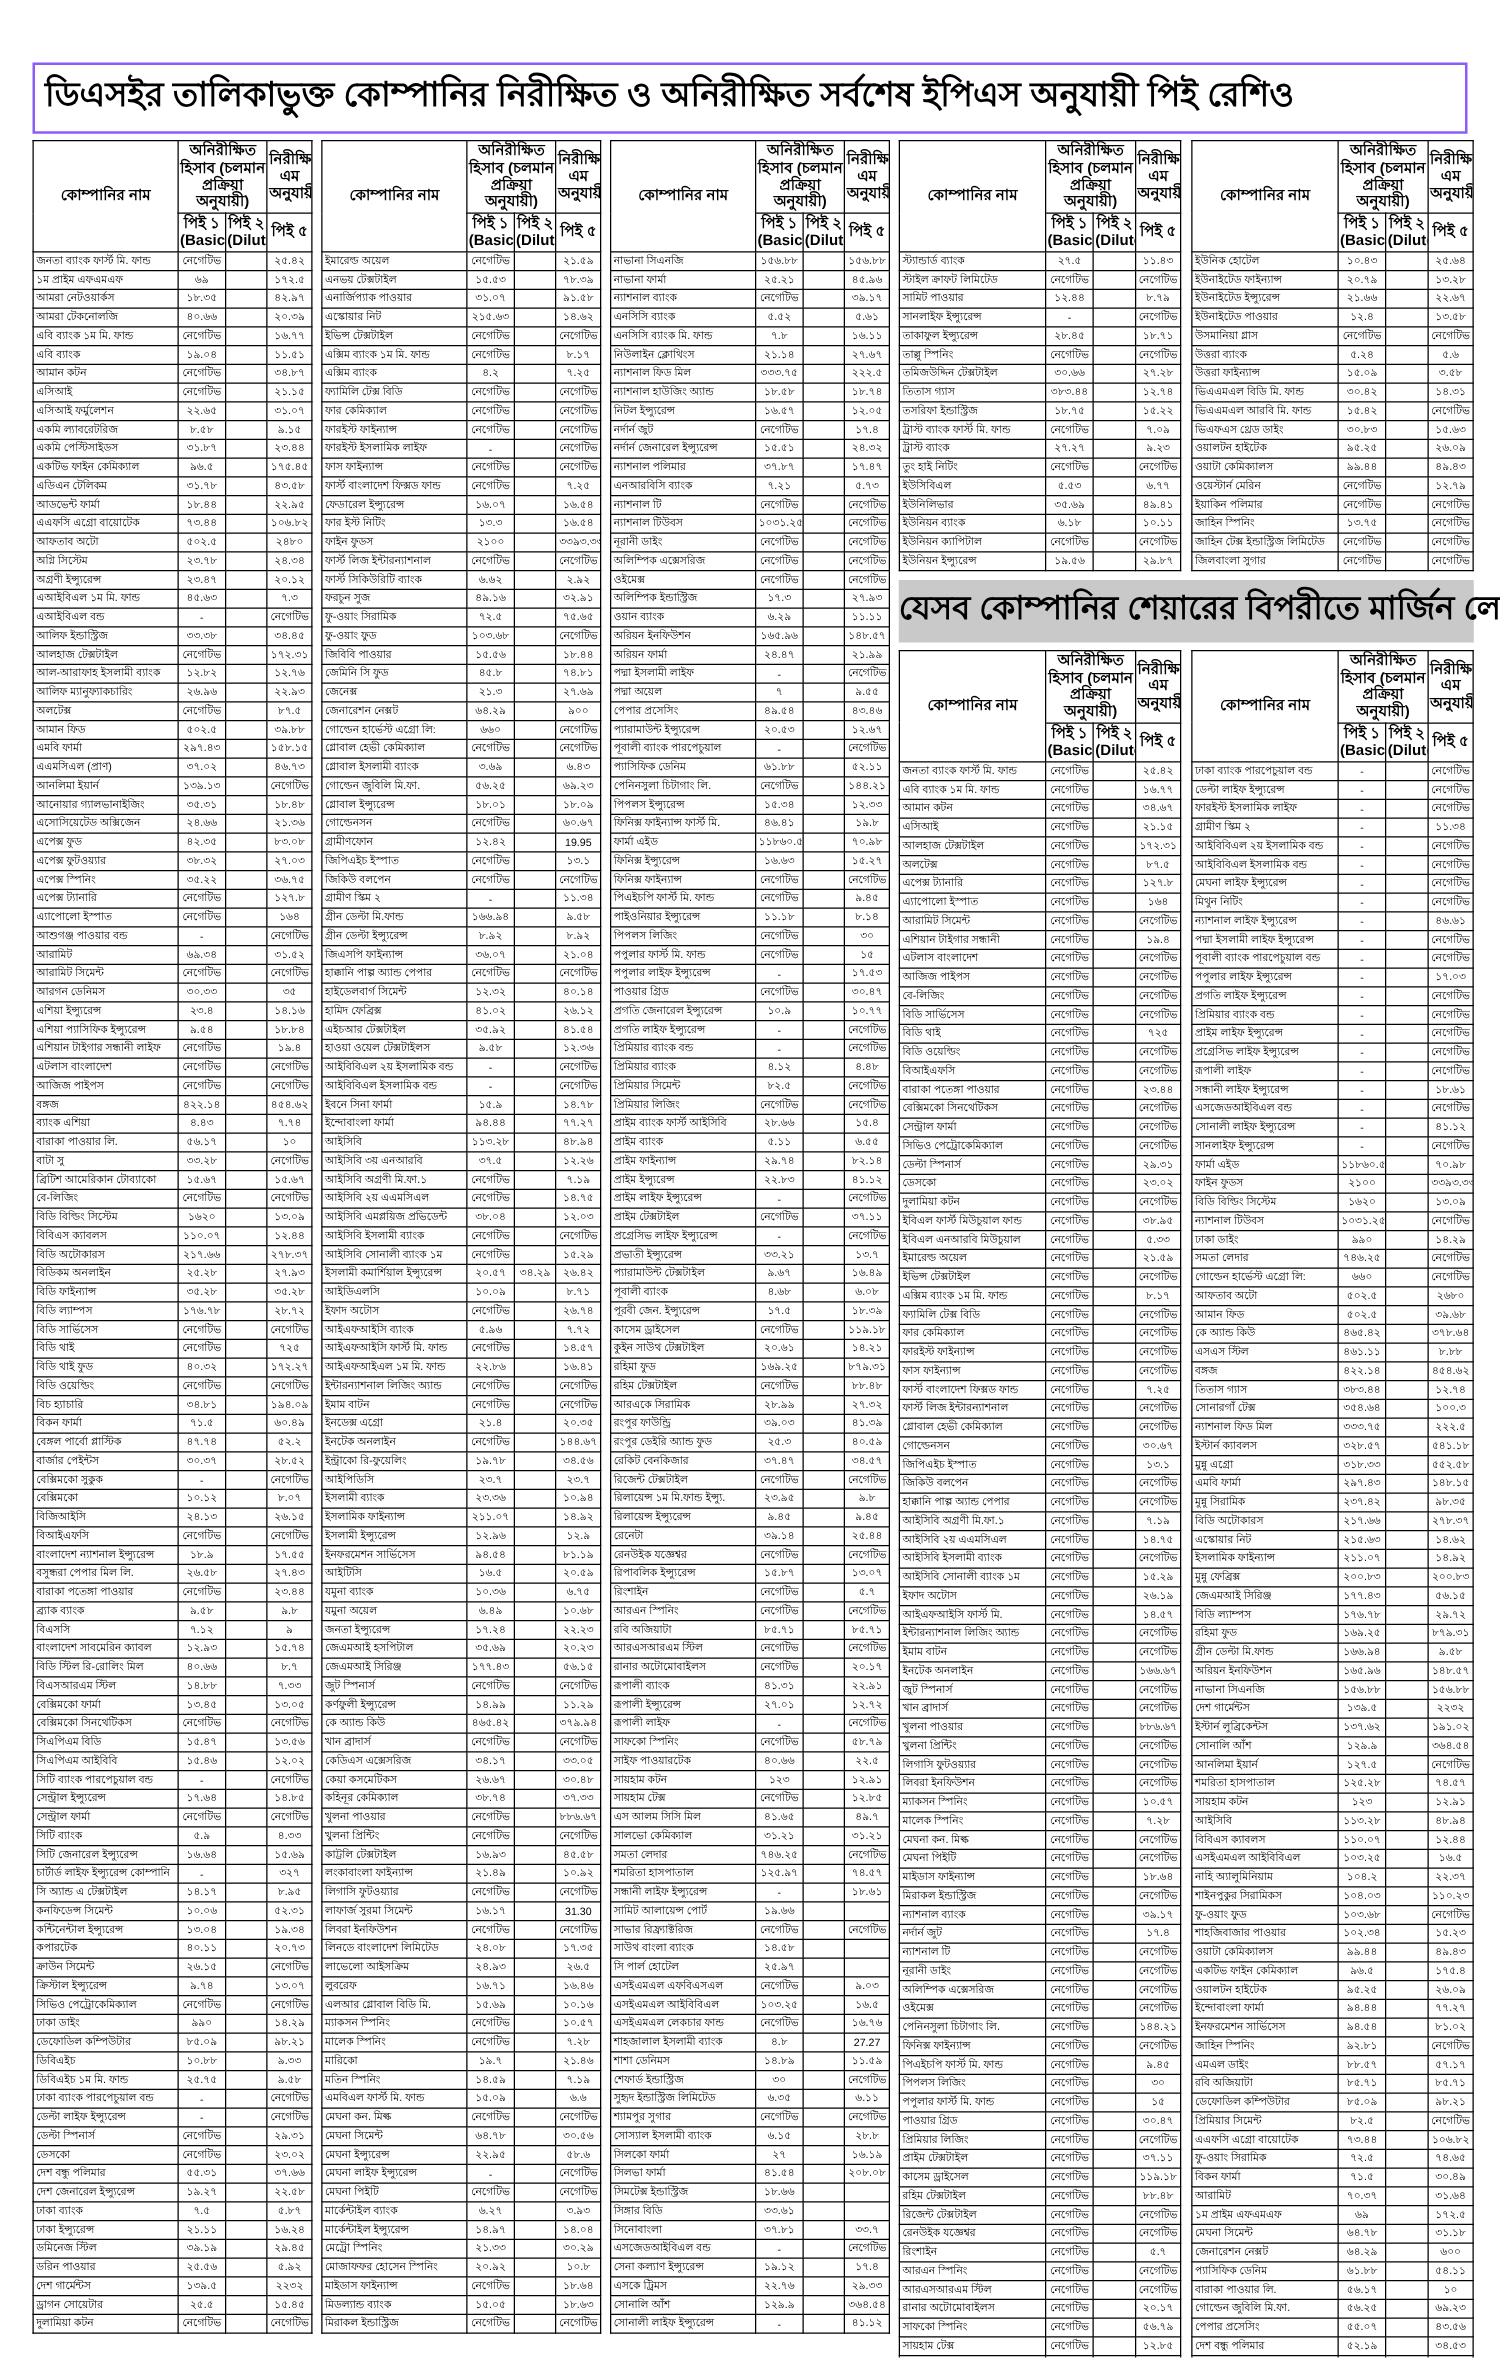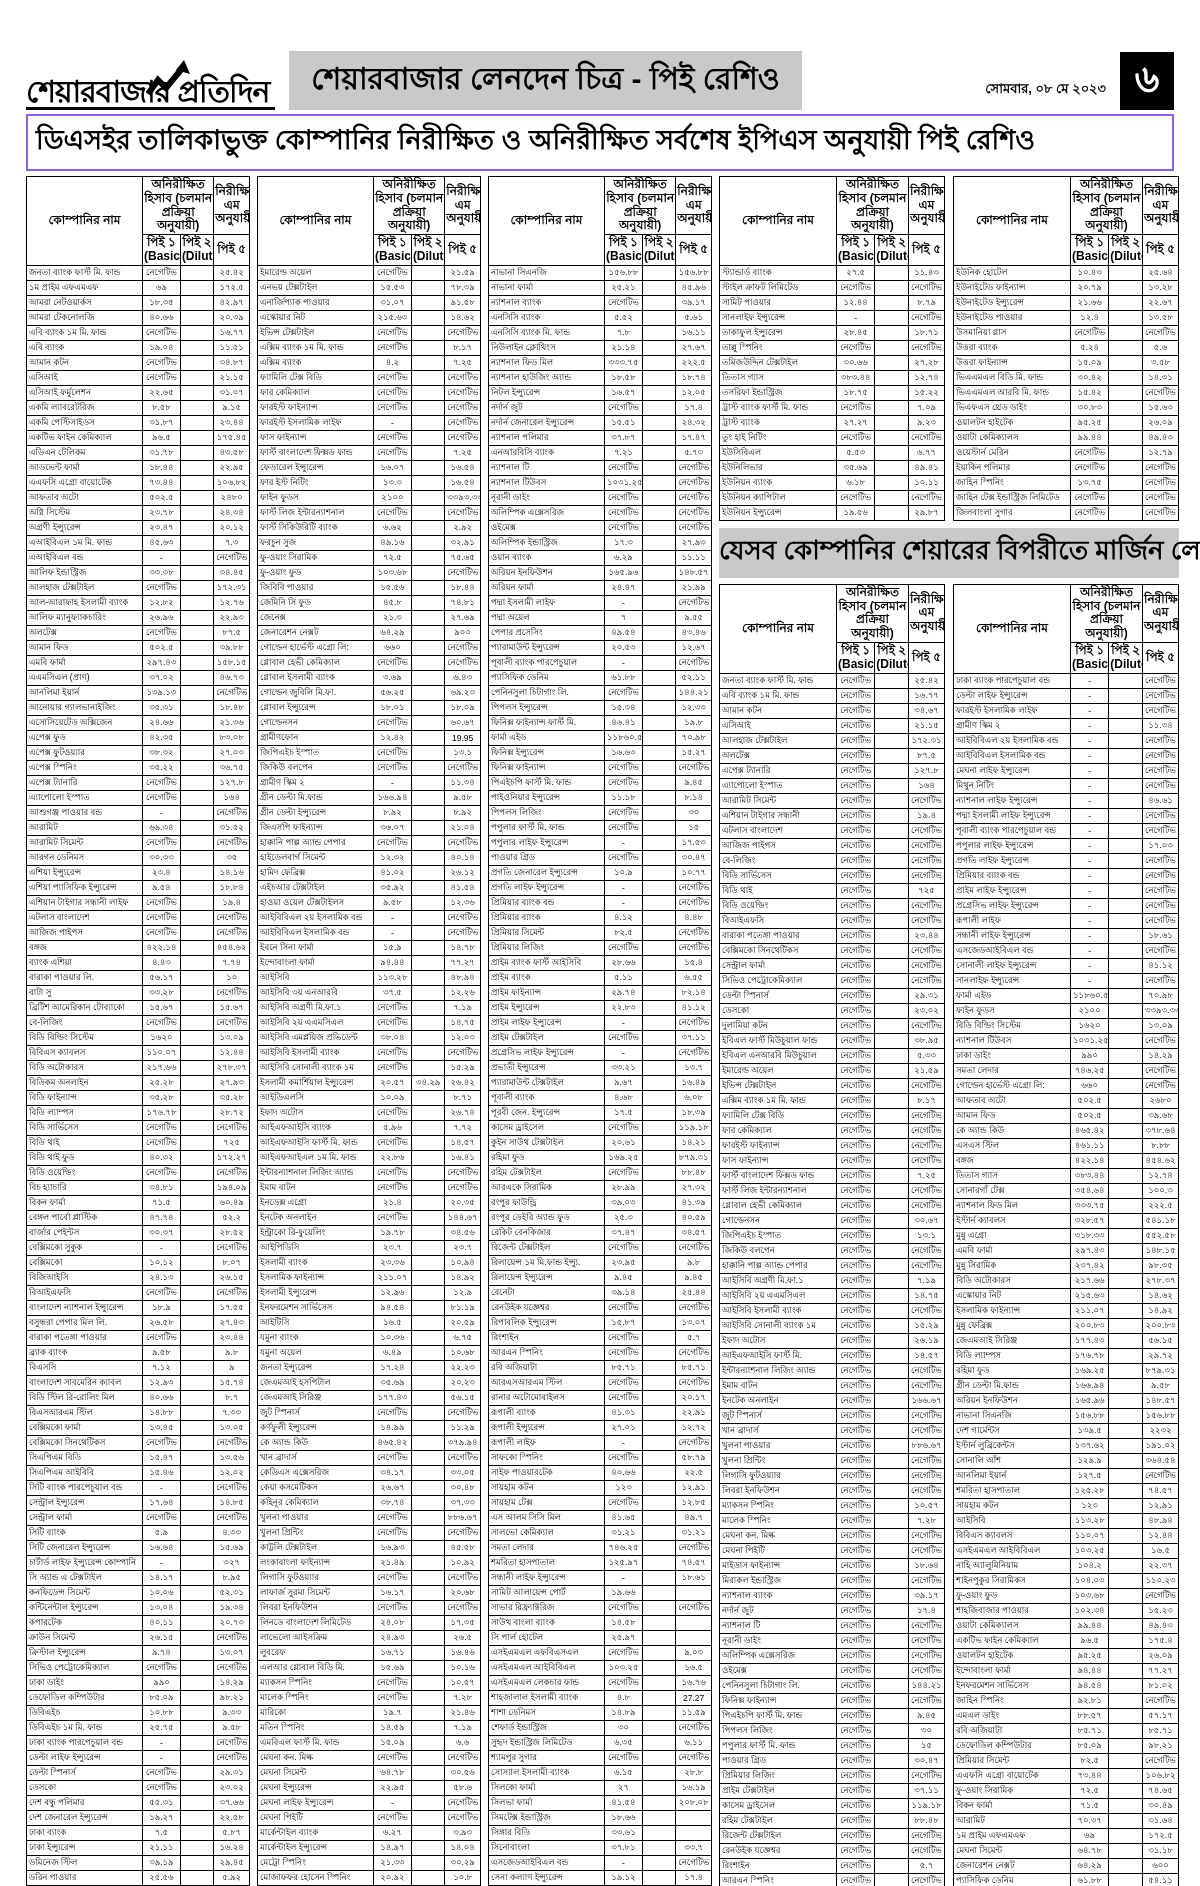--- a/index.html
+++ b/index.html
@@ -33,32 +33,20 @@
   .duo { display:flex; gap:8px; }
   .duo > div { width:226px; }
   .margin-bar { background:#c9c9c9; font-size:26px; font-weight:bold; text-align:center;
                 padding:2px 0 4px; margin:7px 0 6px; white-space:nowrap; }
 </style>
 </head>
 <body>
 
 <div class="page">
 
-  <div class="masthead">
-    <div class="logo">
-      <svg width="44" height="40" viewBox="0 0 44 40">
-        <polyline points="2,34 12,20 20,28 38,6" fill="none" stroke="#000" stroke-width="6"></polyline>
-        <polygon points="38,0 44,14 30,10" fill="#000"></polygon>
-      </svg>
-      <span>শেয়ারবাজার প্রতিদিন</span>
-    </div>
-    <div class="title-box">শেয়ারবাজার লেনদেন চিত্র - পিই রেশিও</div>
-    <div class="dateline">সোমবার, ০৮ মে ২০২৩</div>
-    <div class="pageno">৬</div>
-  </div>
 
   <div class="banner">ডিএসইর তালিকাভুক্ত কোম্পানির নিরীক্ষিত ও অনিরীক্ষিত সর্বশেষ ইপিএস অনুযায়ী পিই রেশিও</div>
 
   <div class="main">
 
     <div class="colwrap">
       <table class="maincol">
         <colgroup>
             <col class="c-name">
             <col class="c-p1">
@@ -1294,21 +1282,21 @@
             <tr>
               <td class="nm">লিগাসি ফুটওয়্যার</td>
               <td>নেগেটিভ</td>
               <td></td>
               <td>নেগেটিভ</td>
             </tr>
             <tr>
               <td class="nm">লাফার্জ সুরমা সিমেন্ট</td>
               <td>১৬.১৭</td>
               <td></td>
-              <td>২০.৬৮</td>
+              <td>31.30</td>
             </tr>
             <tr>
               <td class="nm">লিবরা ইনফিউশন</td>
               <td>নেগেটিভ</td>
               <td></td>
               <td>নেগেটিভ</td>
             </tr>
             <tr>
               <td class="nm">লিনডে বাংলাদেশ লিমিটেড</td>
               <td>২৪.০৮</td>

